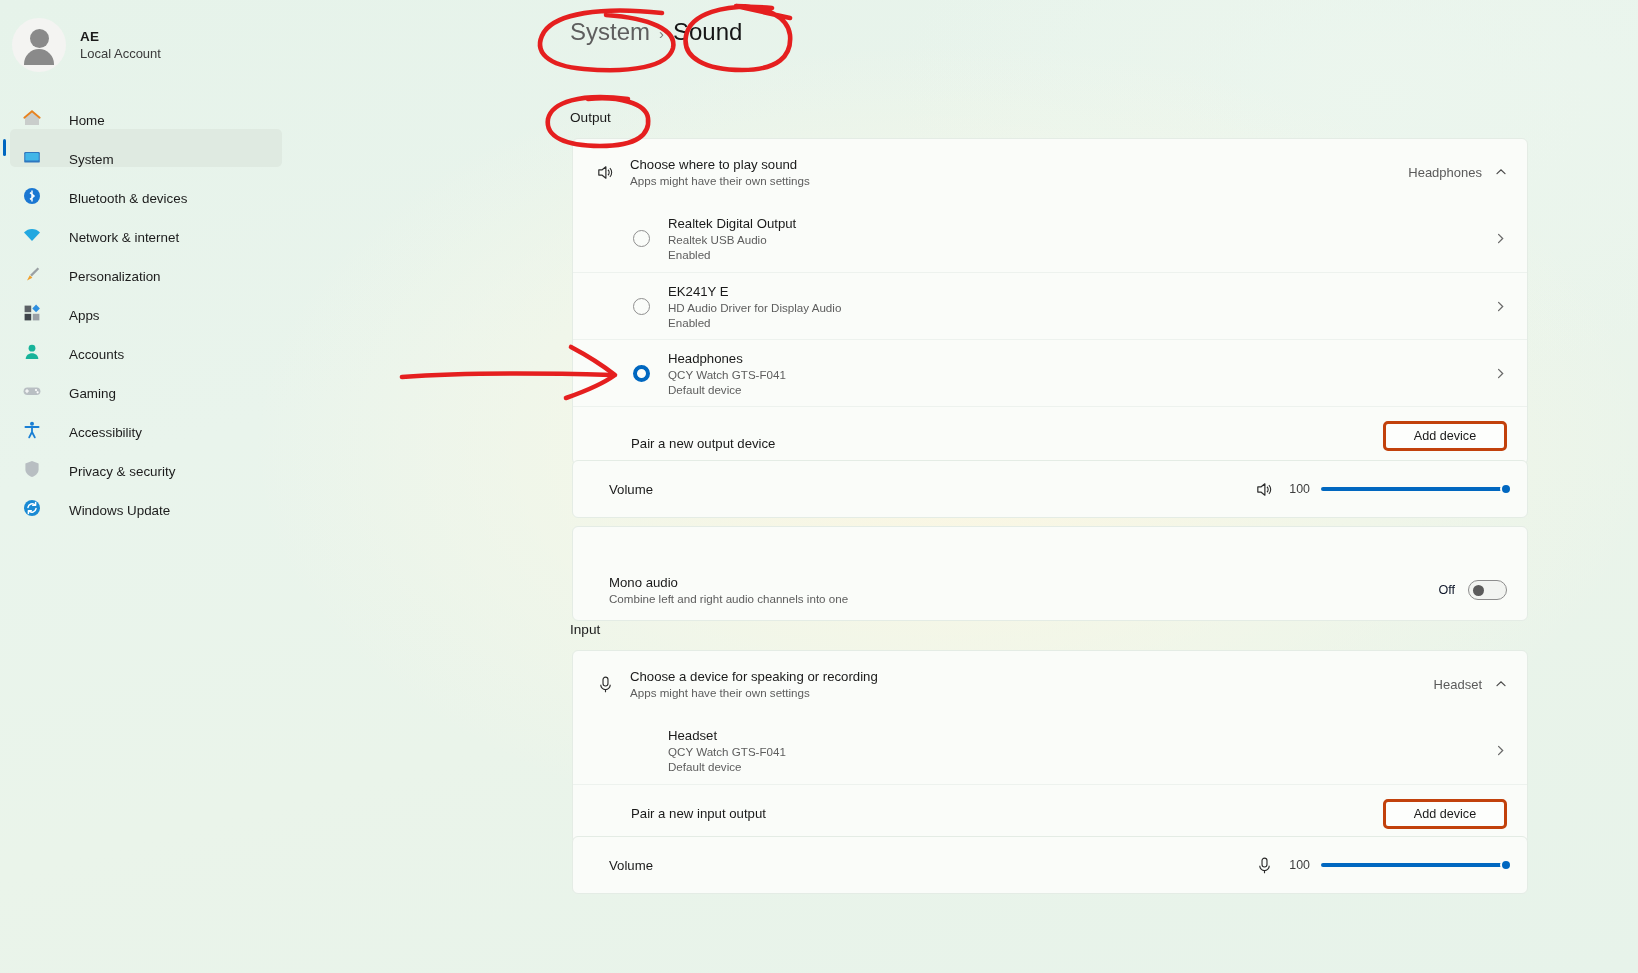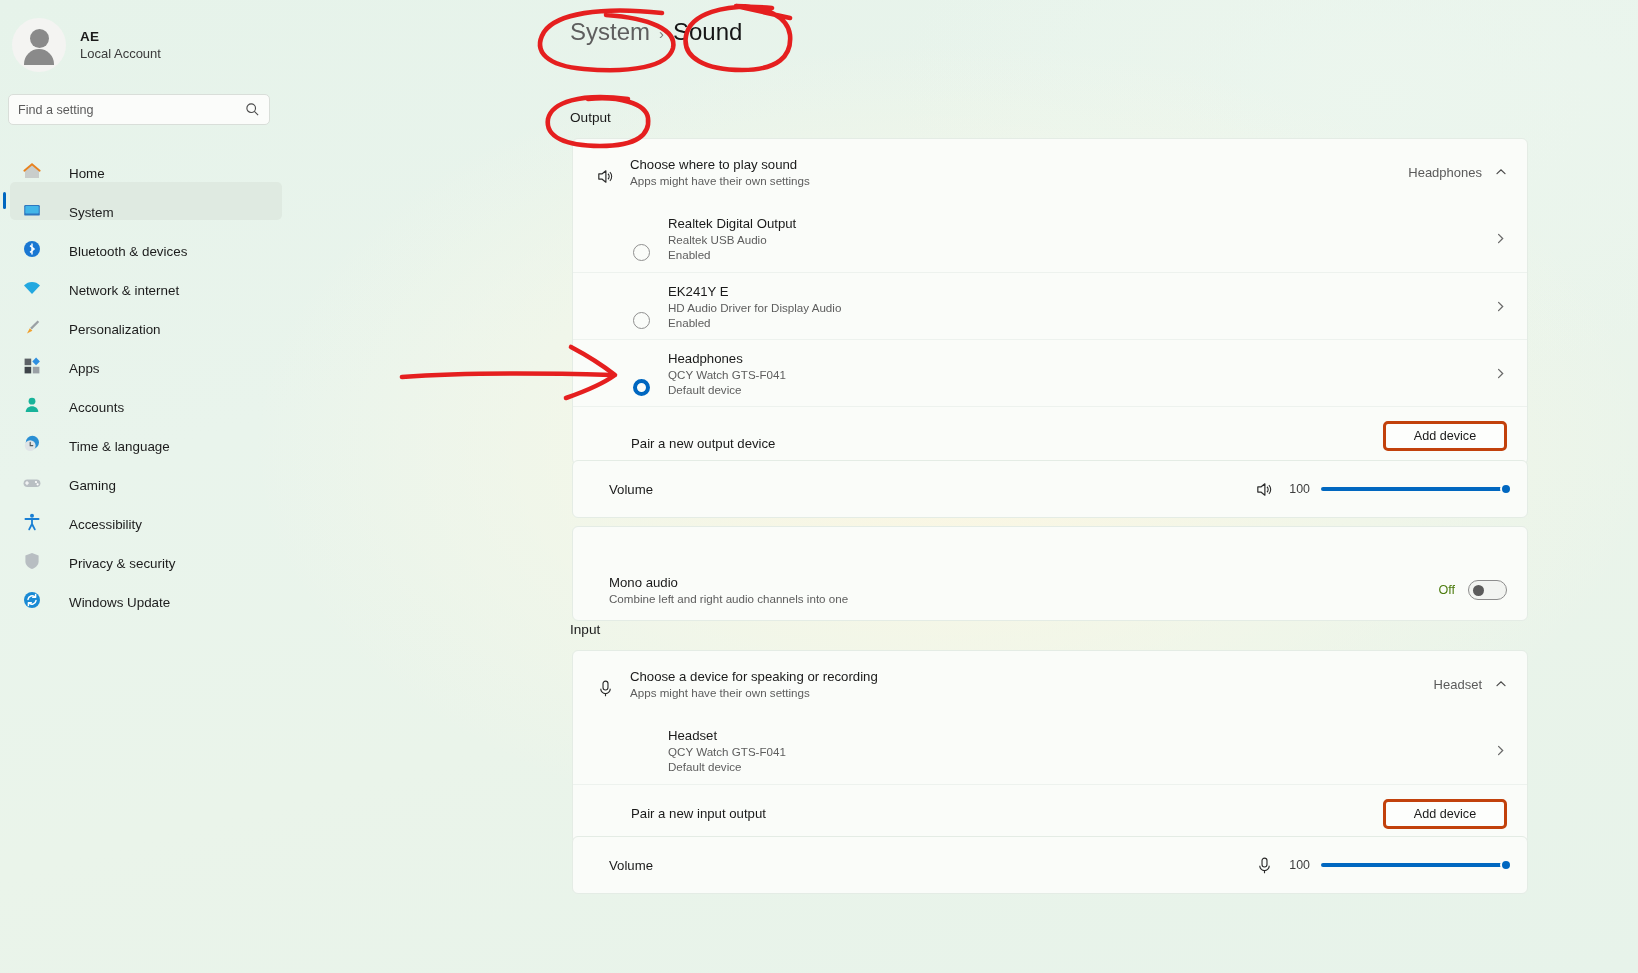--- a/index.html
+++ b/index.html
@@ -95,21 +95,21 @@
     border-radius: 6px;
     overflow: hidden;
   }
   .row {
     display: flex; align-items: center;
     position: relative;
     padding: 0 20px 0 22px;
     border-top: 1px solid #edf2ee;
   }
   .row:first-child { border-top: 0; }
-  .row-main { flex: 1; display: flex; align-items: flex-end; gap: 14px; min-width: 0; }
+  .row-main { flex: 1; display: flex; align-items: center; gap: 14px; min-width: 0; }
   .row-texts { display: flex; flex-direction: column; gap: 2px; }
   .r-title { font-size: 13.2px; color: #1a1a1a; }
   .r-sub   { font-size: 11.6px; color: #5d5d5d; }
   .r-right { display: flex; align-items: center; gap: 13px; flex: none; }
   .r-value { font-size: 13px; color: #5a5a5a; }
 
   .lead-ico { width: 21px; height: 21px; flex: none; }
 
   .chev-up   { width: 12px; height: 12px; }
   .chev-right{ width: 13px; height: 13px; }
@@ -145,48 +145,41 @@
 
   .toggle {
     width: 39px; height: 20px; border-radius: 11px;
     background: #f2f4f1; border: 1px solid #8d8d8d;
     position: relative; cursor: pointer;
   }
   .toggle .tknob {
     position: absolute; left: 4px; top: 4px;
     width: 11px; height: 11px; border-radius: 50%; background: #5b5b5b;
   }
-  .toggle-label { font-size: 12.6px; color: #4d7c0f; }
+  .toggle-label { font-size: 12.6px; color: #0f172a; }
 
   
   .annot { position: absolute; left: 0; top: 0; width: 1638px; height: 973px; pointer-events: none; }
 </style>
 </head>
 <body>
 
 <div class="sidebar">
 
   <div class="account">
     <div class="avatar">
       <div class="head"></div>
         <div class="body"></div>
     </div>
     <div class="acct-text">
       <div class="acct-name">AE</div>
       <div class="acct-sub">Local Account</div>
     </div>
   </div>
 
-  <div class="search-wrap">
-    <input placeholder="Find a setting" style="">
-    <svg class="search-ico" viewBox="0 0 16 16">
-      <circle cx="6.6" cy="6.6" r="4.6" fill="none" stroke="#4a4a4a" stroke-width="1.2"></circle>
-      <line x1="10" y1="10" x2="14" y2="14" stroke="#4a4a4a" stroke-width="1.2"></line>
-    </svg>
-  </div>
 
   <div class="nav" id="navList">
       <div class="nav-item">
         <span>
           <svg class="nav-ico" viewBox="0 0 20 20">
             <path d="M3 9.5 10 3.6l7 5.9V17H3z" fill="#c9cdcb"></path>
             <path d="M2.3 9.7 10 3.2l7.7 6.5" fill="none" stroke="#e8821e" stroke-width="1.8" stroke-linecap="round"></path>
           </svg>
         </span>
         <span class="nav-label">Home</span>
@@ -238,30 +231,20 @@
         <span class="nav-label">Apps</span>
       </div>
       <div class="nav-item">
         <span>
           <svg class="nav-ico" viewBox="0 0 20 20">
             <circle cx="10" cy="6.2" r="3.4" fill="#18b39a"></circle>
             <path d="M3.7 17c0-3.6 2.8-5.8 6.3-5.8s6.3 2.2 6.3 5.8z" fill="#18b39a"></path>
           </svg>
         </span>
         <span class="nav-label">Accounts</span>
-      </div>
-      <div class="nav-item">
-        <span>
-          <svg class="nav-ico" viewBox="0 0 20 20">
-            <circle cx="10.4" cy="8.4" r="6.6" fill="#2a8fd4"></circle>
-            <circle cx="8.2" cy="11.6" r="5.4" fill="#dfe4e6"></circle>
-            <path d="M8.2 8.2v3.4h2.6" fill="none" stroke="#52585c" stroke-width="1.1" stroke-linecap="round"></path>
-          </svg>
-        </span>
-        <span class="nav-label">Time &amp; language</span>
       </div>
       <div class="nav-item">
         <span>
           <svg class="nav-ico" viewBox="0 0 20 20">
             <rect x="1.6" y="6.4" width="16.8" height="7.6" rx="3.8" fill="#b9bfc3"></rect>
             <path d="M5 8.6v3M3.5 10h3" stroke="#fff" stroke-width="1.2" stroke-linecap="round"></path>
             <circle cx="14" cy="9" r="1.1" fill="#fff"></circle>
             <circle cx="15.6" cy="11.3" r="1.1" fill="#fff"></circle>
           </svg>
         </span>

